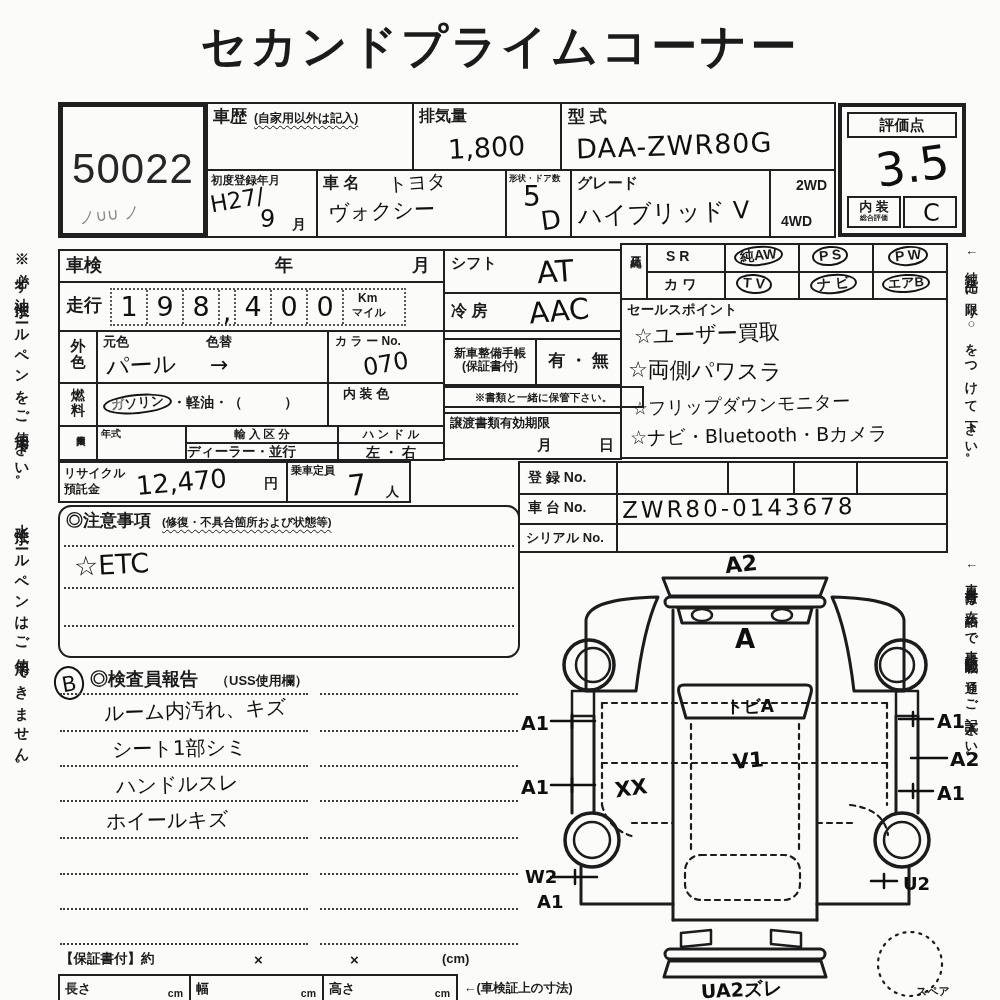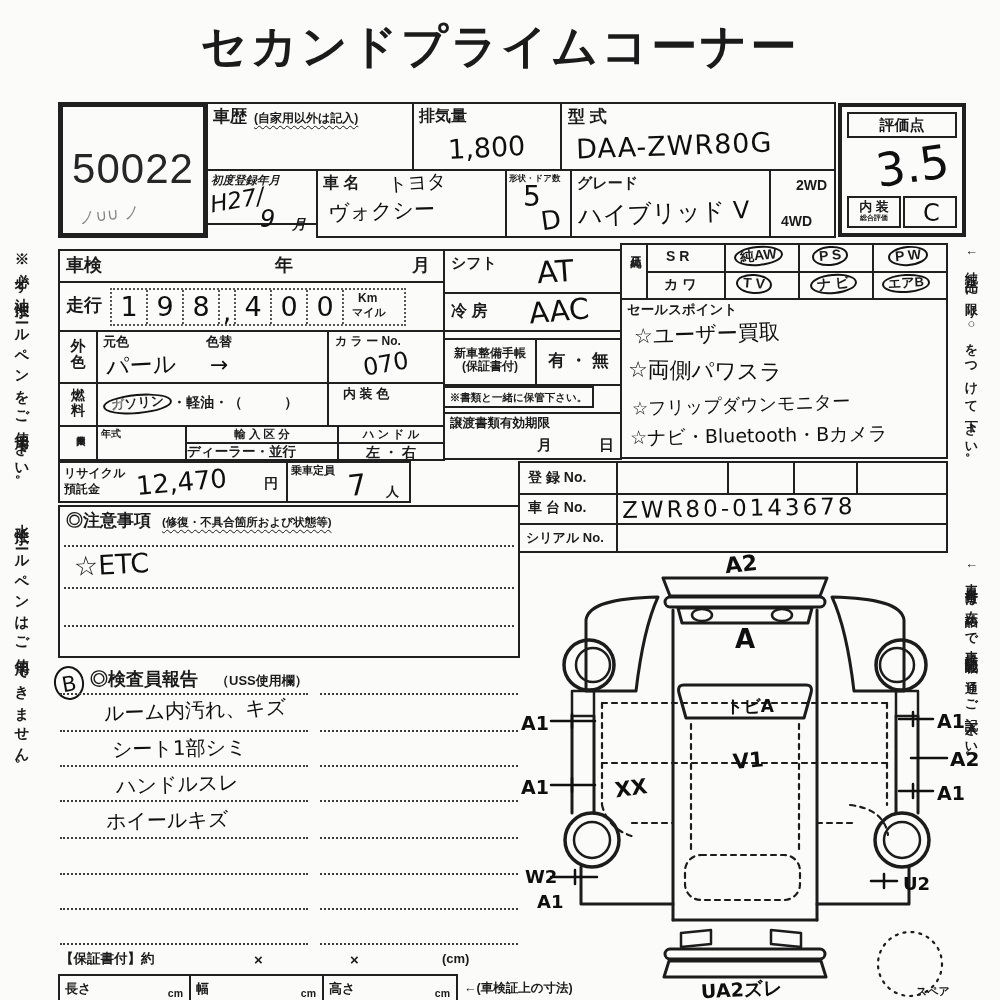--- a/index.html
+++ b/index.html
@@ -32,21 +32,21 @@
     <span class="abs lbl wavy" style="left:46px;top:8px;font-size:12px;">(自家用以外は記入)</span>
   </div>
   <div class="b" style="left:412px;top:102px;width:150px;height:69px;">
     <span class="abs lbl" style="left:5px;top:4px;font-size:16px;">排気量</span>
     <span class="abs hw" style="left:34px;top:30px;font-size:27px;transform:rotate(-3deg);">1,800</span>
   </div>
   <div class="b" style="left:560px;top:102px;width:276px;height:69px;">
     <span class="abs lbl" style="left:6px;top:4px;font-size:17px;">型 式</span>
     <span class="abs hw" style="left:14px;top:28px;font-size:27px;letter-spacing:1px;transform:rotate(-2deg);">DAA-ZWR80G</span>
   </div>
-  <div class="b" style="left:206px;top:169px;width:112px;height:56px;font-style:italic;">
+  <div class="b" style="left:206px;top:169px;width:112px;height:69px;">
     <span class="abs lbl" style="left:3px;top:3px;font-size:11.5px;">初度登録年月</span>
     <span class="abs hw" style="left:2px;top:18px;font-size:23px;transform:rotate(-10deg);">H27/</span>
     <span class="abs hw" style="left:52px;top:36px;font-size:24px;">9</span>
     <span class="abs lbl" style="left:84px;top:46px;font-size:14px;">月</span>
   </div>
   <div class="b" style="left:316px;top:169px;width:191px;height:69px;">
     <span class="abs lbl" style="left:5px;top:4px;font-size:16px;">車 名</span>
     <span class="abs hw" style="left:70px;top:2px;font-size:19px;transform:rotate(-4deg);">トヨタ</span>
     <span class="abs hw" style="left:10px;top:30px;font-size:21px;transform:rotate(-2deg);">ヴォクシー</span>
   </div>
@@ -150,21 +150,21 @@
     <span class="abs lbl" style="left:6px;top:52px;font-size:16px;">冷 房</span>
     <span class="abs hw" style="left:84px;top:46px;font-size:29px;transform:rotate(-5deg);">AAC</span>
   </div>
   <div class="b" style="left:443px;top:338px;width:179px;height:48px;">
     <div class="abs" style="left:0;top:0;bottom:0;width:92px;border-right:2px solid #202020;text-align:center;">
       <div class="lbl" style="font-size:12px;margin-top:7px;">新車整備手帳</div>
       <div class="lbl" style="font-size:12px;">(保証書付)</div>
     </div>
     <div class="abs lbl" style="left:92px;right:0;top:12px;text-align:center;font-size:17px;">有 ・ 無</div>
   </div>
-  <div class="b lbl" style="left:443px;top:386px;width:151px;height:22px;font-size:10.5px;text-align:center;line-height:18px;">※書類と一緒に保管下さい。</div>
+  <div class="b lbl" style="left:443px;top:386px;width:201px;height:22px;font-size:10.5px;text-align:center;line-height:18px;">※書類と一緒に保管下さい。</div>
   <div class="b" style="left:443px;top:412px;width:179px;height:48px;">
     <span class="abs lbl" style="left:5px;top:3px;font-size:12.5px;">譲渡書類有効期限</span>
     <span class="abs lbl" style="left:92px;bottom:5px;font-size:15px;">月</span>
     <span class="abs lbl" style="left:154px;bottom:5px;font-size:15px;">日</span>
   </div>
 
   <div class="b" style="left:620px;top:243px;width:328px;height:57px;">
     <div class="abs" style="left:0;top:0;bottom:0;width:26px;border-right:2px solid #202020;">
       <div class="vtext" style="font-size:11px;letter-spacing:0;margin:3px 0 0 6px;height:48px;">純正品</div>
     </div>
@@ -208,21 +208,21 @@
     <div class="abs" style="left:0;right:0;top:60px;border-top:2px solid #202020;"></div>
     <span class="abs lbl" style="left:8px;top:7px;font-size:14px;">登 録 No.</span>
     <span class="abs lbl" style="left:8px;top:37px;font-size:14px;">車 台 No.</span>
     <span class="abs lbl" style="left:6px;top:68px;font-size:13px;">シリアル No.</span>
     <div class="abs" style="left:207px;top:0;height:30px;border-left:2px solid #202020;"></div>
     <div class="abs" style="left:273px;top:0;height:30px;border-left:2px solid #202020;"></div>
     <div class="abs" style="left:336px;top:0;height:30px;border-left:2px solid #202020;"></div>
     <span class="abs hw" style="left:102px;top:34px;font-size:23px;letter-spacing:3px;transform:rotate(-1deg);">ZWR80-0143678</span>
   </div>
 
-  <div class="b" style="left:58px;top:505px;width:462px;height:153px;border-width:2.5px;">
+  <div class="b" style="left:58px;top:505px;width:462px;height:153px;border-width:2.5px;border-radius:13px;">
     <span class="abs lbl" style="left:6px;top:5px;font-size:17px;">◎注意事項</span>
     <span class="abs lbl wavy" style="left:102px;top:9px;font-size:11.5px;">(修復・不具合箇所および状態等)</span>
     <div class="abs dot" style="left:4px;right:4px;top:38px;"></div>
     <span class="abs hw" style="left:14px;top:44px;font-size:27px;transform:rotate(-3deg);">☆ETC</span>
     <div class="abs dot" style="left:4px;right:4px;top:80px;"></div>
     <div class="abs dot" style="left:4px;right:4px;top:118px;"></div>
   </div>
 
   <div class="abs" style="left:58px;top:660px;width:462px;height:290px;">
     <span class="abs hw" style="left:-4px;top:6px;width:30px;height:34px;border:2.5px solid #141414;border-radius:50%;text-align:center;font-size:21px;line-height:32px;transform:rotate(-10deg);">B</span>

